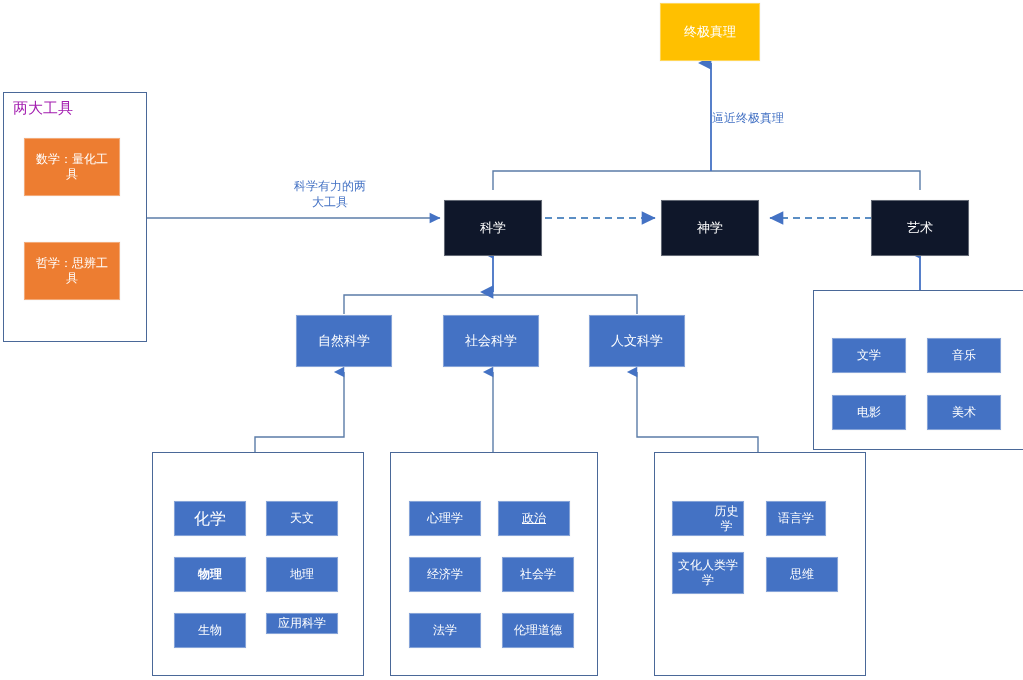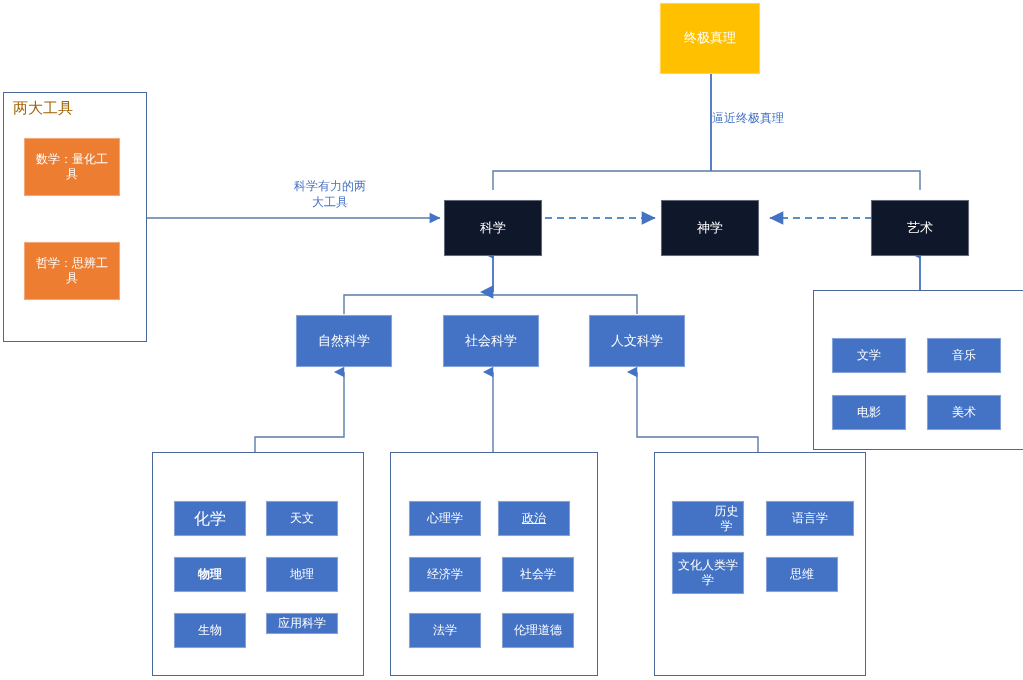--- a/index.html
+++ b/index.html
@@ -35,21 +35,21 @@
   .node.yellow  { background: #ffc000; }
 
   .group-box {
     position: absolute;
     box-sizing: border-box;
     border: 1.3px solid #4a6898;
     background: #ffffff;
   }
   .group-title {
     position: absolute;
-    color: #a16207;
+    color: #a21caf;
     white-space: nowrap;
   }
   .edge-label {
     position: absolute;
     color: #4472c4;
     text-align: center;
     line-height: 1.35;
     white-space: pre-line;
     margin-top: 10px;
   }
@@ -117,21 +117,21 @@
     <path class="wire" d="M758,452 L758,437 L637,437 L637,372" marker-end="url(#arrUp)"></path>
   </svg>
 
   <div class="group-box" style="left:3px; top:92px; width:144px; height:250px;"></div>
   <div class="group-title" style="left:13px; top:99px; font-size:15px;">两大工具</div>
   <div class="node orange" style="left: 24px; top: 138px; width: 96px; height: 58px; font-size: 12px; white-space: pre-line;">数学：量化工
 具</div>
   <div class="node orange" style="left: 24px; top: 242px; width: 96px; height: 58px; font-size: 12px; white-space: pre-line;">哲学：思辨工
 具</div>
 
-  <div class="node yellow" style="left:660px; top:3px; width:100px; height:71px; font-size:13px;">终极真理</div>
+  <div class="node yellow" style="left:660px; top:3px; width:100px; height:58px; font-size:13px;">终极真理</div>
   <div class="edge-label" style="left:712px; top:100px; width:150px; font-size:12px; text-align:left;">逼近终极真理</div>
 
   <div class="edge-label" style="left: 250px; top: 168px; width: 160px; font-size: 12px; white-space: pre-line;">科学有力的两
 大工具</div>
 
   <div class="node green" style="left:444px; top:191px; width:98px; height:56px; font-size:13px;">科学</div>
   <div class="node green" style="left:661px; top:191px; width:98px; height:56px; font-size:13px;">神学</div>
   <div class="node green" style="left:871px; top:191px; width:98px; height:56px; font-size:13px;">艺术</div>
 
   <div class="node blue" style="left:296px; top:315px; width:96px; height:52px; font-size:13px;">自然科学</div>
@@ -155,18 +155,18 @@
   <div class="group-box" style="left:390px; top:452px; width:208px; height:224px;"></div>
   <div class="node blue" style="left:409px; top:501px; width:72px; height:35px; font-size:12px;">心理学</div>
   <div class="node blue" style="left:498px; top:501px; width:72px; height:35px; font-size:12px;text-decoration:underline;">政治</div>
   <div class="node blue" style="left:409px; top:557px; width:72px; height:35px; font-size:12px;">经济学</div>
   <div class="node blue" style="left:502px; top:557px; width:72px; height:35px; font-size:12px;">社会学</div>
   <div class="node blue" style="left:409px; top:613px; width:72px; height:35px; font-size:12px;">法学</div>
   <div class="node blue" style="left:502px; top:613px; width:72px; height:35px; font-size:12px;">伦理道德</div>
 
   <div class="group-box" style="left:654px; top:452px; width:212px; height:224px;"></div>
   <div class="node blue" style="left:672px; top:501px; width:72px; height:35px; font-size:12px;padding-left:37px;">历史学</div>
-  <div class="node blue" style="left:766px; top:501px; width:88px; height:35px; font-size:12px;">语言学</div>
+  <div class="node blue" style="left:766px; top:501px; width:60px; height:35px; font-size:12px;">语言学</div>
   <div class="node blue" style="left: 672px; top: 552px; width: 72px; height: 42px; font-size: 12px; white-space: pre-line;">文化人类学
 学</div>
   <div class="node blue" style="left:766px; top:557px; width:72px; height:35px; font-size:12px;">思维</div>
 
 </div>
 
 </body></html>

